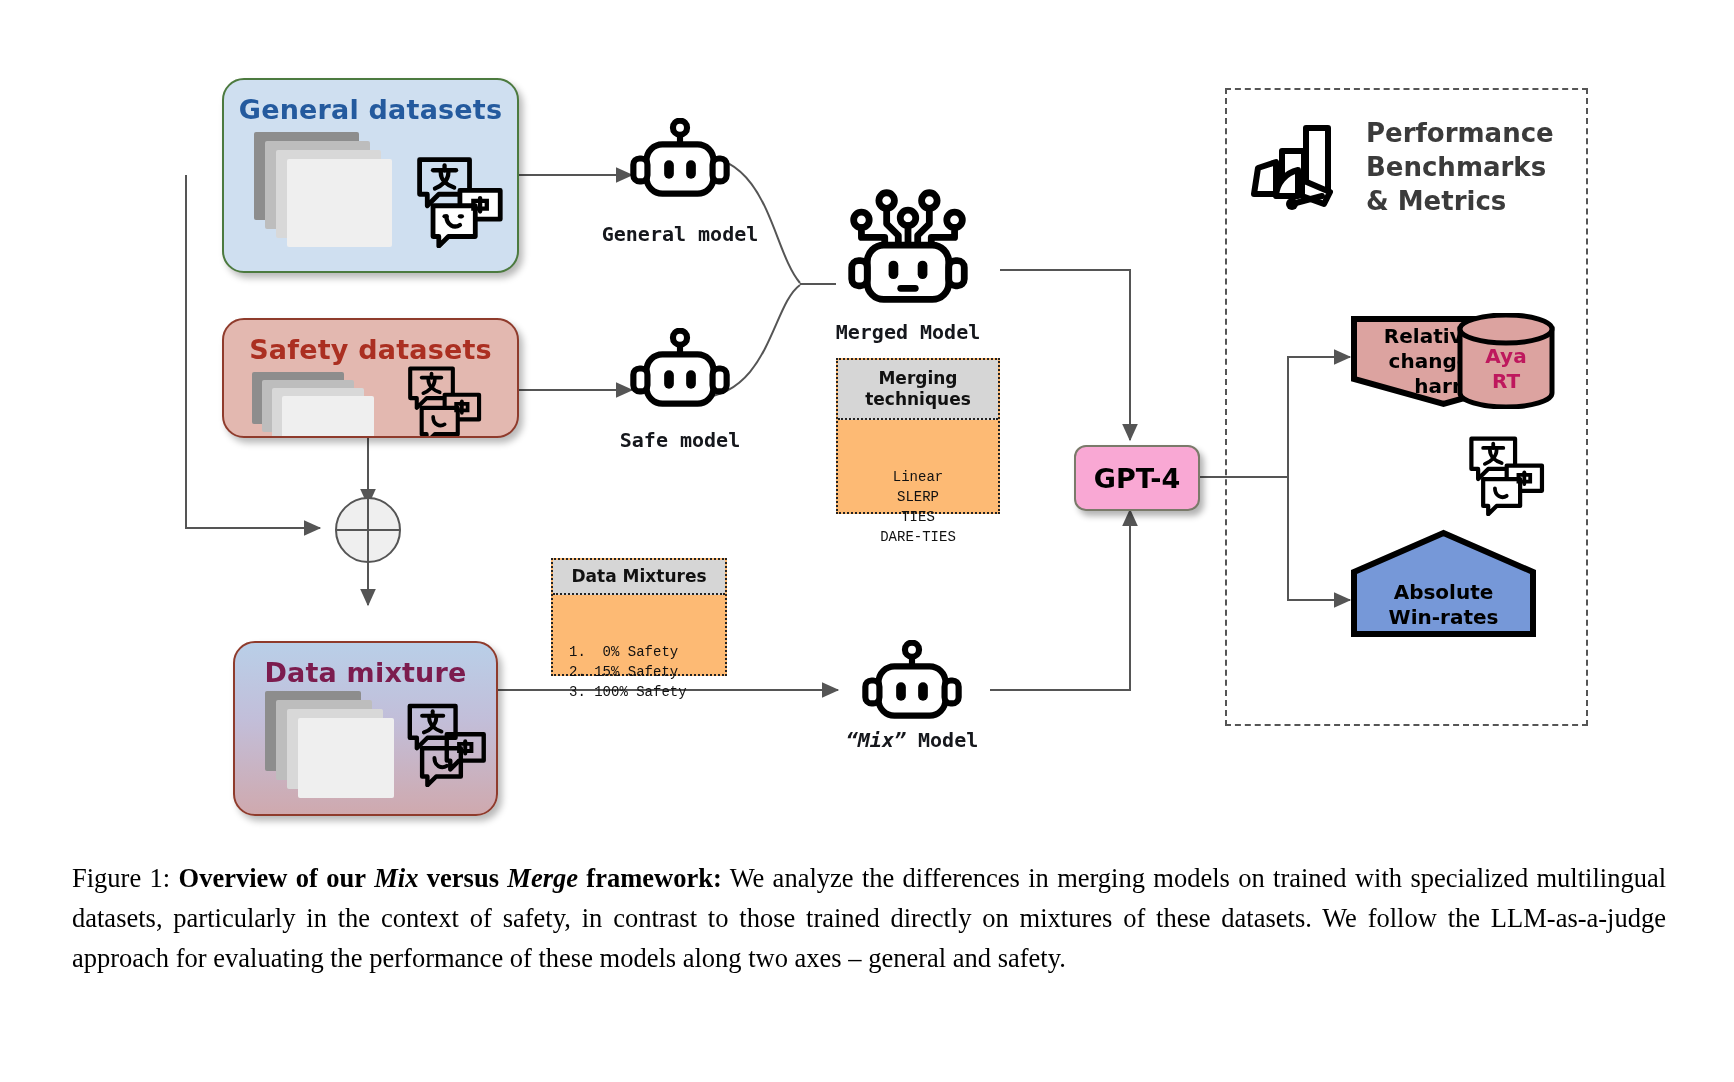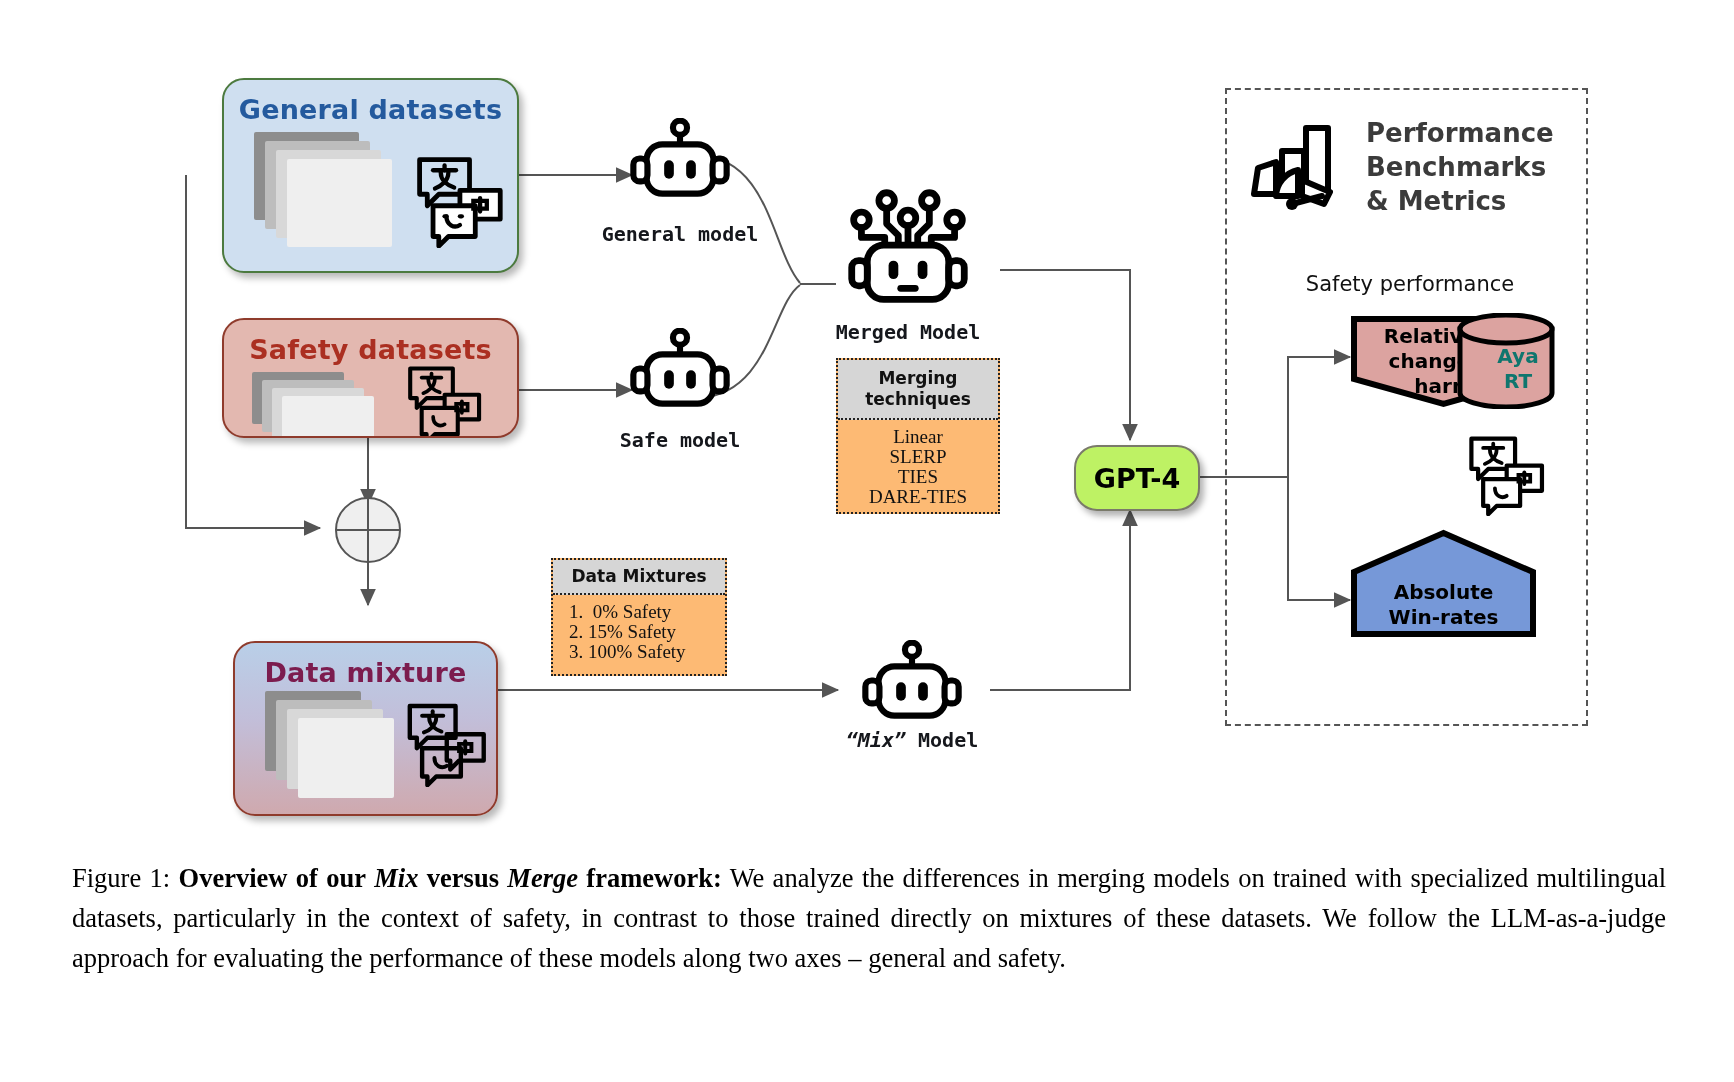--- a/index.html
+++ b/index.html
@@ -72,45 +72,46 @@
     text-align: center;
     font-weight: bold;
     font-size: 17px;
     line-height: 21px;
     padding: 8px 4px 8px 4px;
     font-family: "DejaVu Sans", sans-serif;
     color: #111;
   }
   .dotbox .dot-body {
     text-align: center;
-    font-size: 19px;
+    font-size: 14px;
     line-height: 20px;
     padding: 7px 4px 8px 4px;
     color: #111;
-    font-family: Liberation Serif, serif;
+    font-family: Liberation Mono, monospace;
+    margin-top: 40px;
   }
   .dotbox .dot-body .row { white-space: pre; }
   .dotbox .dot-body.left { text-align: left; padding-left: 16px; }
 
   
   .mono-label {
     font-family: "DejaVu Sans Mono", monospace;
     font-size: 20px;
     font-weight: bold;
     color: #15171c;
     white-space: nowrap;
     text-align: center;
   }
   .mono-label .it { font-style: italic; }
 
   
   .gpt-box {
-    background: #bef264;
+    background: #f9a8d4;
     border: 2px solid #7a7a6a;
-    border-radius: 23px;
+    border-radius: 12px;
     box-shadow: 4px 5px 6px rgba(0,0,0,0.3);
     display: flex;
     align-items: center;
     justify-content: center;
     font-weight: bold;
     font-size: 27px;
     color: #000;
     font-family: "DejaVu Sans", sans-serif;
   }
 
@@ -146,30 +147,30 @@
     font-family: "DejaVu Sans", sans-serif;
     font-weight: bold;
     font-size: 20px;
     color: #000;
     line-height: 25px;
     white-space: pre-line;
     pointer-events: none;
   }
   .cyl-label {
     position: absolute;
-    left: 12px;
+    left: 0;
     width: 100%;
     display: flex;
     align-items: center;
     justify-content: center;
     text-align: center;
     font-family: "DejaVu Sans", sans-serif;
     font-weight: bold;
     font-size: 20px;
-    color: #0f766e;
+    color: #be185d;
     line-height: 25px;
     white-space: pre-line;
     pointer-events: none;
   }
 
   
   .caption {
     position: absolute;
     font-family: "Liberation Serif", "DejaVu Serif", serif;
     font-size: 26.5px;
@@ -413,21 +414,20 @@
       <path d="M52,52 A28,28 0 0 0 30,78 L52,78 Z"></path>
       <path d="M56,62 L84,74 L78,86 L56,78 Z"></path>
     </g>
     <circle cx="46" cy="86" r="6" fill="#000"></circle>
     <path d="M46,86 L76,78" stroke="#000" stroke-width="6" fill="none" stroke-linecap="round"></path>
   </svg>
   <div class="abs panel-title" style="left:1366px;top:116px;width:220px;">Performance
 Benchmarks
 &amp; Metrics</div>
 
-  <div class="abs perf-caption" style="left:1250px;top:272px;width:320px;">Safety performance</div>
 
   <div class="abs" style="left:1350px;top:315px;width:187px;height:93px;">
     <svg style="position:absolute;left:0;top:0;width:187px;height:93px;" viewBox="0 0 187 93" preserveAspectRatio="none">
       <path d="M4,4 H183 V64 L93.5,89 L4,64 Z" fill="#dca3a0" stroke="#000" stroke-width="6"></path>
     </svg>
     <div class="shape-label" style="padding-bottom:12px;">Relative %
 change in
 harm</div>
   </div>
 

